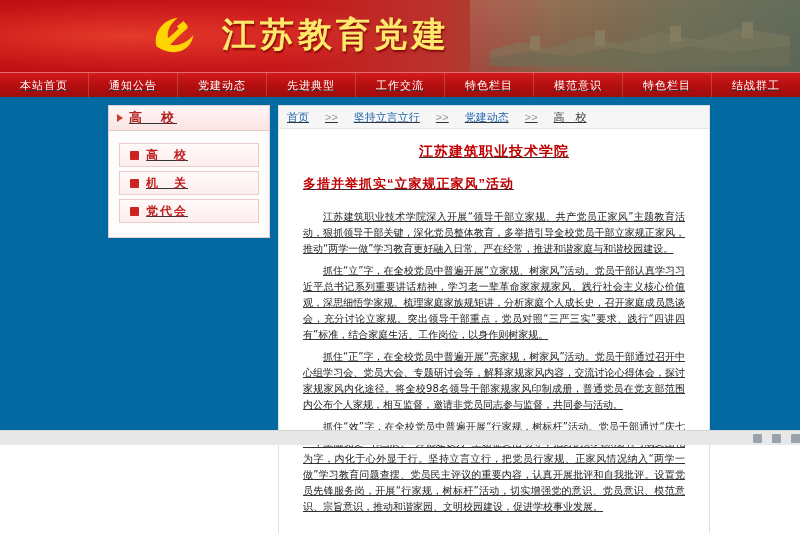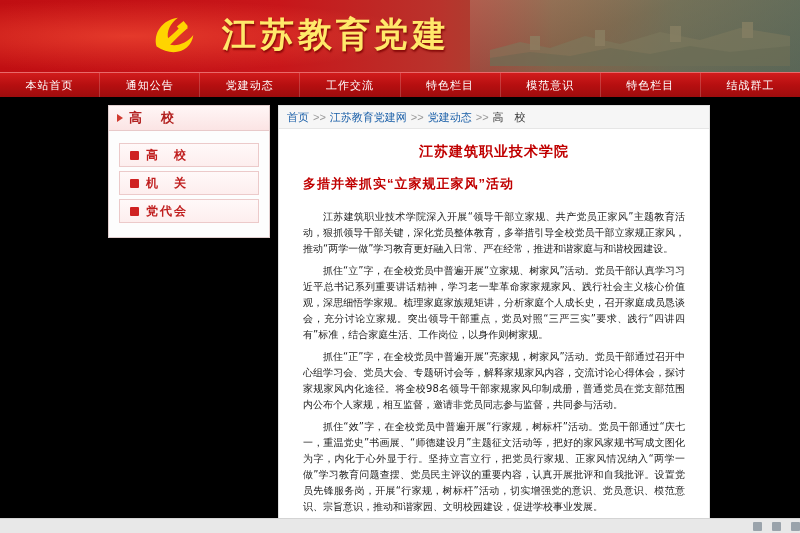--- a/index.html
+++ b/index.html
@@ -11,22 +11,23 @@
     width: 800px;
     height: 533px;
     overflow: hidden;
     font-family: "Liberation Sans", sans-serif;
     font-size: 12px;
     color: #333;
   }
   .page {
     position: relative;
     width: 800px;
-    height: 533px;
-    background: #000000;
+    height: 445px;
+    background: #0369a1;
+    text-decoration: underline;
   }
 
   
   .banner {
     position: relative;
     width: 800px;
     height: 72px;
     background: linear-gradient(90deg, #c00e12 0%, #c8161a 35%, #b9332c 55%, #8d5a3a 72%, #6e6a52 85%, #5a6a5a 100%);
     overflow: hidden;
   }
@@ -159,20 +160,21 @@
   }
   .breadcrumb {
     height: 22px;
     background: #f6f6f6;
     border-bottom: 1px solid #e6e6e6;
     display: flex;
     align-items: center;
     padding-left: 8px;
     color: #555;
     font-size: 11px;
+    gap: 12px;
   }
   .breadcrumb a {
     color: #1a5fa8;
     text-decoration: none;
     cursor: pointer;
   }
   .breadcrumb .sep { margin: 0 4px; color: #999; }
   .breadcrumb .cur { color: #333; }
 
   .article {
@@ -251,20 +253,21 @@
       <rect x="34" y="16" width="9" height="7" transform="rotate(-40 38 19)" fill="#ffd400"></rect>
     </svg>
 
     <div class="site-title">江苏教育党建</div>
   </div>
 
   <div class="nav">
     <div class="nav-item">本站首页</div>
     <div class="nav-item">通知公告</div>
     <div class="nav-item">党建动态</div>
+    <div class="nav-item">先进典型</div>
     <div class="nav-item">工作交流</div>
     <div class="nav-item">特色栏目</div>
     <div class="nav-item">模范意识</div>
     <div class="nav-item">特色栏目</div>
     <div class="nav-item">结战群工</div>
   </div>
 
   <div class="content-wrap">
 
     <div class="sidebar">
@@ -285,21 +288,21 @@
           <span class="side-bullet"></span>
           <span class="side-label">党代会</span>
         </div>
       </div>
     </div>
 
     <div class="main">
       <div class="breadcrumb">
         <a>首页</a>
         <span class="sep">&gt;&gt;</span>
-        <a>江苏教育党建网</a>
+        <a>坚持立言立行</a>
         <span class="sep">&gt;&gt;</span>
         <a>党建动态</a>
         <span class="sep">&gt;&gt;</span>
         <span class="cur">高　校</span>
       </div>
 
       <div class="article">
         <div class="art-title">江苏建筑职业技术学院</div>
         <div class="art-subtitle">多措并举抓实“立家规正家风”活动</div>
         <p class="art-p">江苏建筑职业技术学院深入开展“领导干部立家规、共产党员正家风”主题教育活动，狠抓领导干部关键，深化党员整体教育，多举措引导全校党员干部立家规正家风，推动“两学一做”学习教育更好融入日常、严在经常，推进和谐家庭与和谐校园建设。</p>

